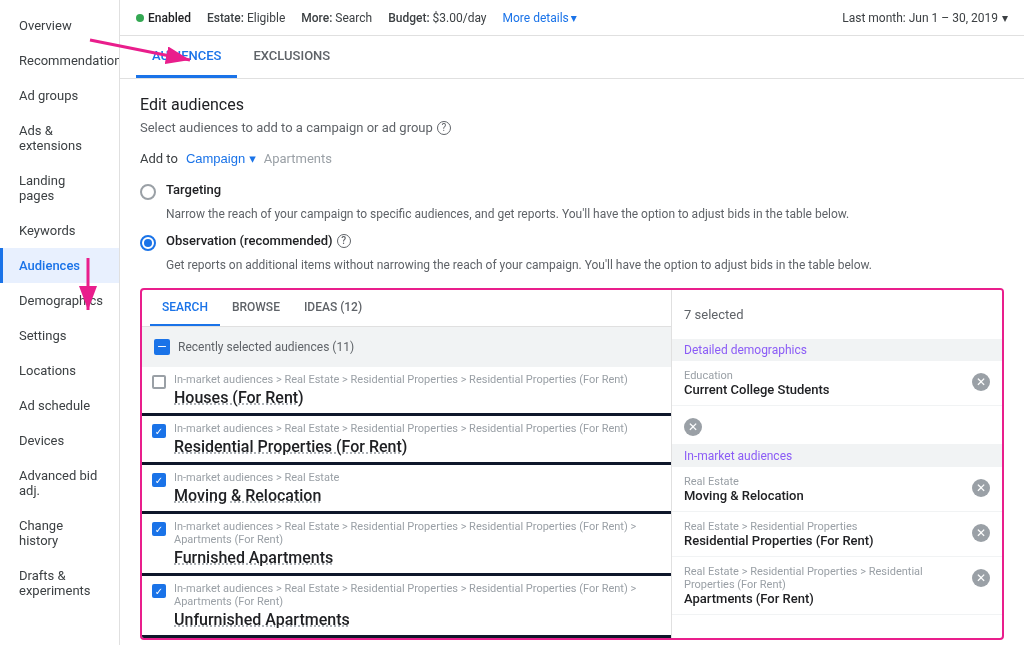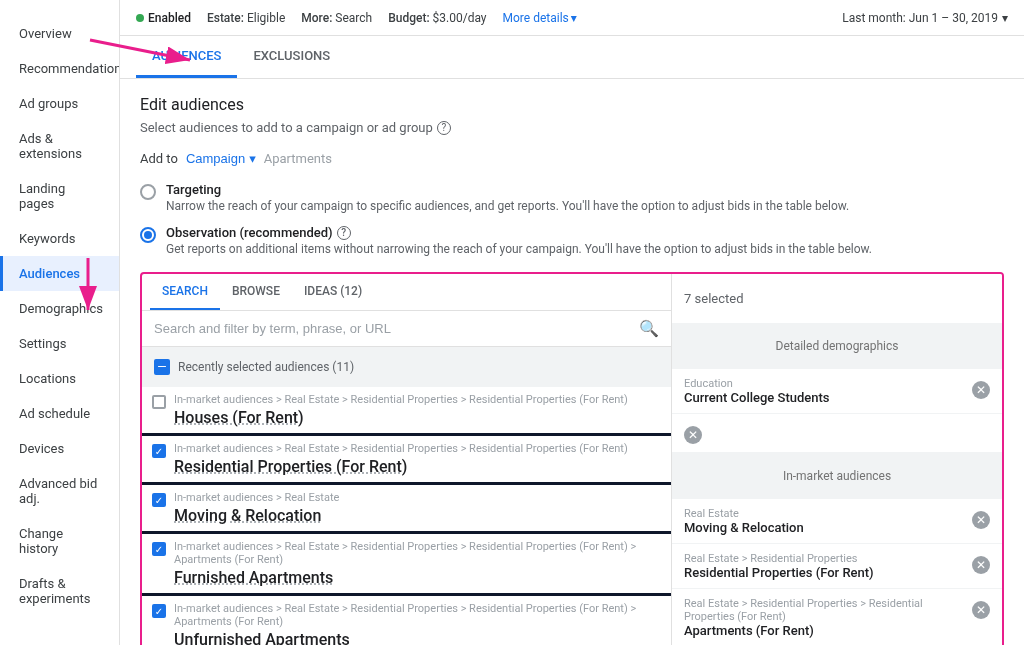--- a/index.html
+++ b/index.html
@@ -4,21 +4,21 @@
   <style>
     * { box-sizing: border-box; margin: 0; padding: 0; }
     body { font-family: 'Roboto', Arial, sans-serif; font-size: 13px; background: #fff; color: #202124; display: flex; height: 645px; overflow: hidden; }
 
     
     #sidebar {
       width: 120px;
       background: #fff;
       border-right: 1px solid #e0e0e0;
       flex-shrink: 0;
-      padding-top: 16px;
+      padding-top: 8px;
       overflow-y: auto;
     }
     .sidebar-item {
       padding: 10px 16px;
       cursor: pointer;
       font-size: 13px;
       color: #3c4043;
       border-left: 3px solid transparent;
     }
     .sidebar-item.active {
@@ -106,21 +106,21 @@
       width: 16px; height: 16px; border-radius: 50%; border: 2px solid #9aa0a6;
       flex-shrink: 0; margin-top: 2px; background: #fff;
     }
     .radio-circle.selected { border-color: #1a73e8; background: #fff; position: relative; }
     .radio-circle.selected::after {
       content: ''; position: absolute; top: 50%; left: 50%;
       transform: translate(-50%, -50%); width: 8px; height: 8px;
       border-radius: 50%; background: #1a73e8;
     }
     .radio-text-title { font-size: 13px; font-weight: 500; color: #202124; display: flex; align-items: center; gap: 4px; }
-    .radio-text-desc { font-size: 12px; color: #5f6368; margin-top: 2px; }
+    .radio-text-desc { font-size: 12px; color: #5f6368; margin-top: 10px; }
 
     
     .audiences-panel {
       display: flex;
       border: 2px solid #e91e8c;
       border-radius: 4px;
       min-height: 320px;
       overflow: hidden;
     }
 
@@ -206,25 +206,24 @@
       overflow-y: auto;
       padding: 0;
     }
     .selected-header {
       padding: 17px 12px;
       font-size: 13px;
       color: #5f6368;
       background: #fff;
     }
     .selected-group-label {
-      padding: 16px 12px;
+      padding: 4px 12px;
       font-size: 12px;
-      color: #737373;
+      color: #8b5cf6;
       background: #f1f3f4;
-      text-align: center;
     }
     .selected-item {
       padding: 8px 12px;
       border-bottom: 1px solid #f1f3f4;
       display: flex;
       justify-content: space-between;
       align-items: flex-start;
     }
     .selected-item-info { flex: 1; }
     .selected-item-category { font-size: 11px; color: #9aa0a6; }
@@ -329,24 +328,20 @@
 
     <div class="audiences-panel">
 
       <div class="panel-left">
         <div class="panel-tabs">
           <div class="panel-tab active">SEARCH</div>
           <div class="panel-tab">BROWSE</div>
           <div class="panel-tab">IDEAS (12)</div>
         </div>
 
-        <div class="search-row">
-          <input class="search-input" type="text" placeholder="Search and filter by term, phrase, or URL" style="">
-          <span style="color:#5f6368;font-size:16px;">🔍</span>
-        </div>
 
         <div class="audience-list">
 
           <div class="audience-group-header">
             <div class="checkbox-blue" style="margin-right:8px;"></div>
             <span>Recently selected audiences (11)</span>
           </div>
 
           <div class="audience-item">
             <div class="audience-item-row">

